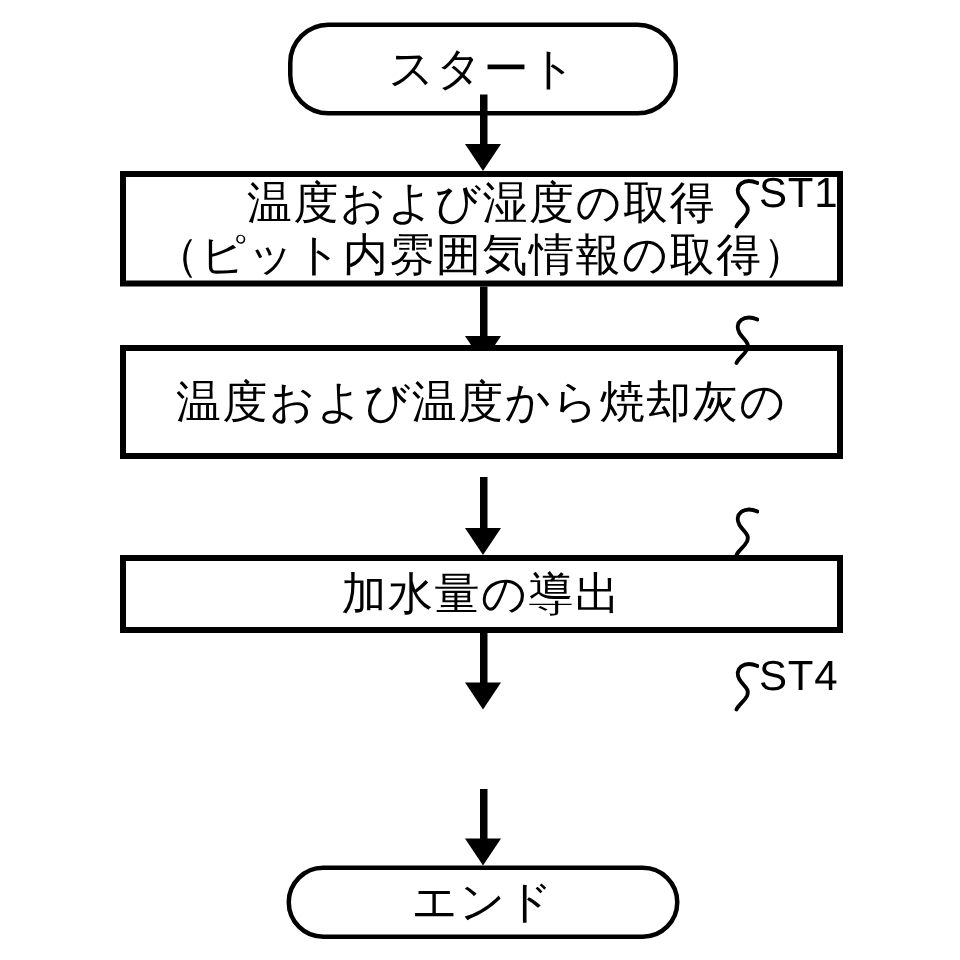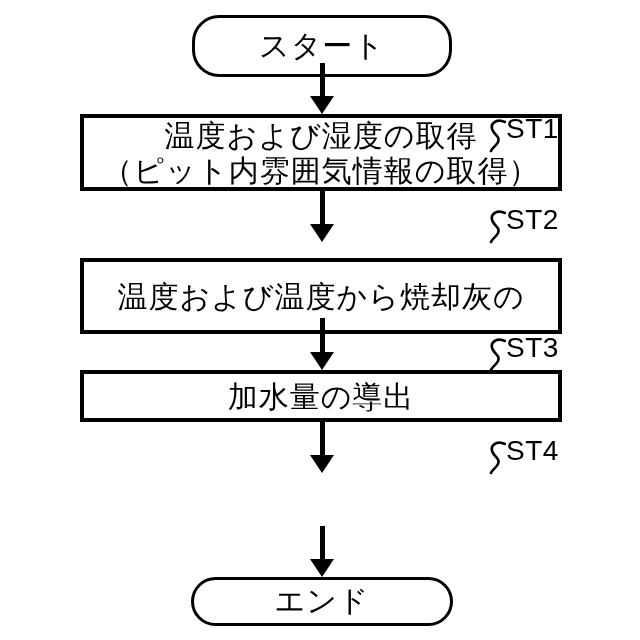--- a/index.html
+++ b/index.html
@@ -43,21 +43,21 @@
     display: flex;
     flex-direction: column;
     align-items: center;
     justify-content: center;
     text-align: center;
     font-size: 30px;
     line-height: 35px;
     letter-spacing: 1px;
   }
   .b1 { top: 114px; height: 77px; }
-  .b2 { top: 258px; height: 76px; }
+  .b2 { top: 230px; height: 76px; }
   .b3 { top: 370px; height: 52px; align-items: center; }
   .b4 { top: 473px; height: 53px; }
 
   
   .arrow {
     position: absolute;
     left: 310px;
     width: 24px;
   }
   .arrow::before {
@@ -138,33 +138,31 @@
 
   <div class="arrow a2"></div>
 
   <div class="process b2">
     <span class="pline">温度および温度から焼却灰の</span>
   </div>
   <div class="st-label l2">
     <svg class="squiggle" viewBox="0 0 20 34" xmlns="http://www.w3.org/2000/svg">
       <path d="M 19 3 C 10 -1 3 5 7 12 C 10 17 14 18 12 23 C 10 27 6 29 5 32"></path>
     </svg>
-    <span class="st-text">ST2</span>
   </div>
 
   <div class="arrow a3"></div>
 
   <div class="process b3">
     <span class="pline">加水量の導出</span>
   </div>
   <div class="st-label l3">
     <svg class="squiggle" viewBox="0 0 20 34" xmlns="http://www.w3.org/2000/svg">
       <path d="M 19 3 C 10 -1 3 5 7 12 C 10 17 14 18 12 23 C 10 27 6 29 5 32"></path>
     </svg>
-    <span class="st-text">ST3</span>
   </div>
 
   <div class="arrow a4"></div>
 
   <div class="st-label l4">
     <svg class="squiggle" viewBox="0 0 20 34" xmlns="http://www.w3.org/2000/svg">
       <path d="M 19 3 C 10 -1 3 5 7 12 C 10 17 14 18 12 23 C 10 27 6 29 5 32"></path>
     </svg>
     <span class="st-text">ST4</span>
   </div>

